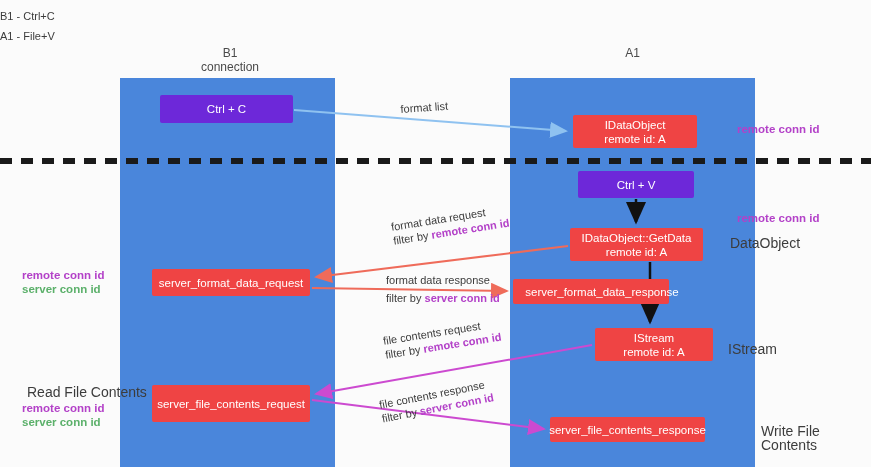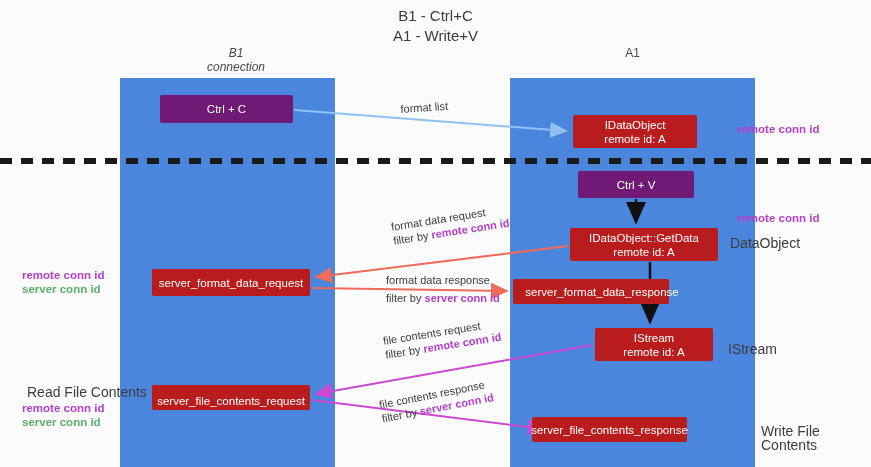--- a/index.html
+++ b/index.html
@@ -10,47 +10,47 @@
     overflow:hidden;
     position:relative;
   }
   #stage{position:absolute;left:0;top:0;width:871px;height:467px;}
   .lane{position:absolute;background:#4a86db;}
   #lane-b1{left:120px;top:78px;width:215px;height:389px;}
   #lane-a1{left:510px;top:78px;width:245px;height:389px;}
 
   .title{
     position:absolute;left:0;top:6px;width:871px;
-    text-align:center;font-size:15px;color:#3c3c3c;line-height:20px;
+    text-align:left;font-size:11px;color:#3c3c3c;line-height:20px;
   }
   .lane-head{
     position:absolute;text-align:center;font-size:12px;color:#4a4a4a;
     line-height:14px;
   }
-  #head-b1{left:156px;top:46px;width:160px;font-style:italic;}
+  #head-b1{left:150px;top:46px;width:160px;}
   #head-a1{left:545px;top:46px;width:175px;}
 
   .node{
     position:absolute;border-radius:2px;color:#ffffff;
     display:flex;align-items:center;justify-content:center;
     text-align:center;font-size:11.5px;line-height:14px;
     box-sizing:border-box;padding:2px 4px;
   }
-  .green{background:#701a75;}
-  .orange{background:#b91c1c;}
+  .green{background:#6d28d9;}
+  .orange{background:#ef4444;}
 
   #n-ctrlc{left:160px;top:95px;width:133px;height:28px;}
   #n-idataobject{left:573px;top:115px;width:124px;height:33px;}
   #n-ctrlv{left:578px;top:171px;width:116px;height:27px;}
-  #n-getdata{left:570px;top:228px;width:148px;height:33px;}
+  #n-getdata{left:570px;top:228px;width:133px;height:33px;}
   #n-sfdreq{left:152px;top:269px;width:158px;height:27px;}
   #n-sfdresp{left:513px;top:279px;width:156px;height:25px;padding-left:26px;}
   #n-istream{left:595px;top:328px;width:118px;height:33px;}
-  #n-sfcreq{left:152px;top:385px;width:158px;height:25px;align-items:flex-end;}
-  #n-sfcresp{left:532px;top:417px;width:155px;height:25px;}
+  #n-sfcreq{left:152px;top:385px;width:158px;height:37px;}
+  #n-sfcresp{left:550px;top:417px;width:155px;height:25px;}
 
   .sidelabel{
     position:absolute;font-size:11.5px;line-height:14px;font-weight:bold;
   }
   .purple{color:#b341c8;}
   .green-t{color:#5bb06a;}
   .plain{color:#3c3c3c;font-weight:normal;font-size:14px;}
 
   #sl-remote1{left:737px;top:122px;}
   #sl-remote2{left:737px;top:211px;}
@@ -78,21 +78,21 @@
 
   svg#wires{position:absolute;left:0;top:0;width:871px;height:467px;overflow:visible;}
 </style>
 </head>
 <body>
 
 <div id="stage">
 
   <div class="title">
     <div>B1 - Ctrl+C</div>
-    <div>A1 - Write+V</div>
+    <div>A1 - File+V</div>
   </div>
 
   <div class="lane-head" id="head-b1">
     <div>B1</div>
     <div>connection</div>
   </div>
   <div class="lane-head" id="head-a1">
     <div>A1</div>
   </div>
 

